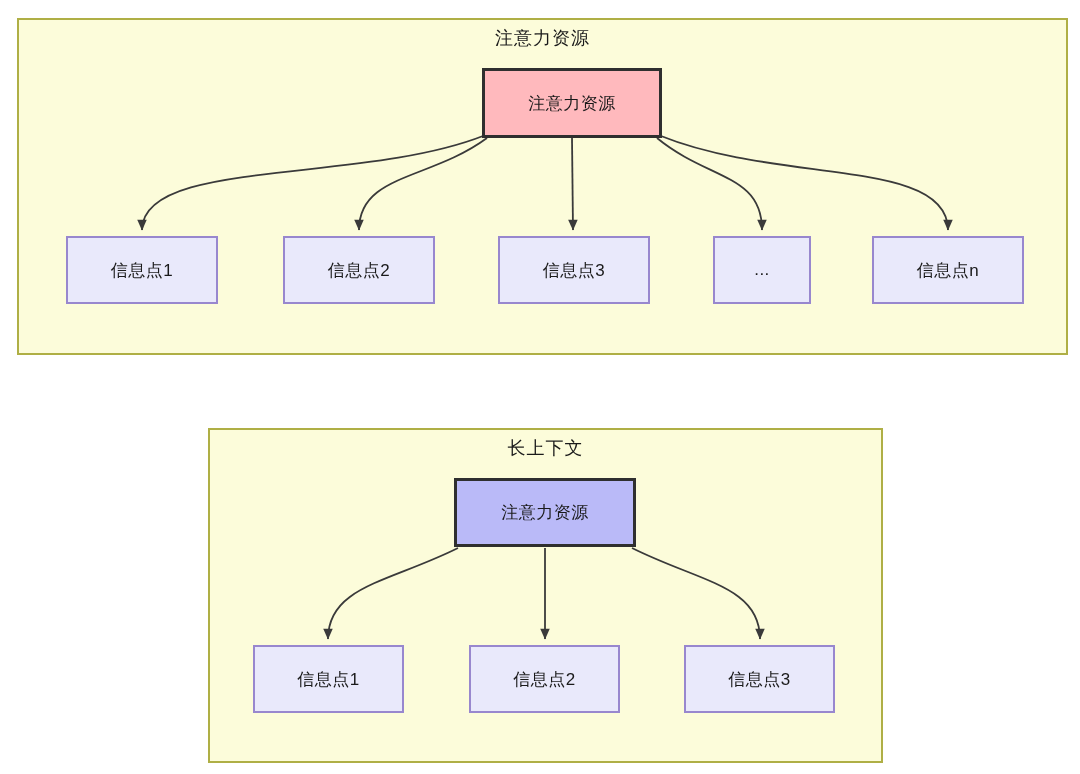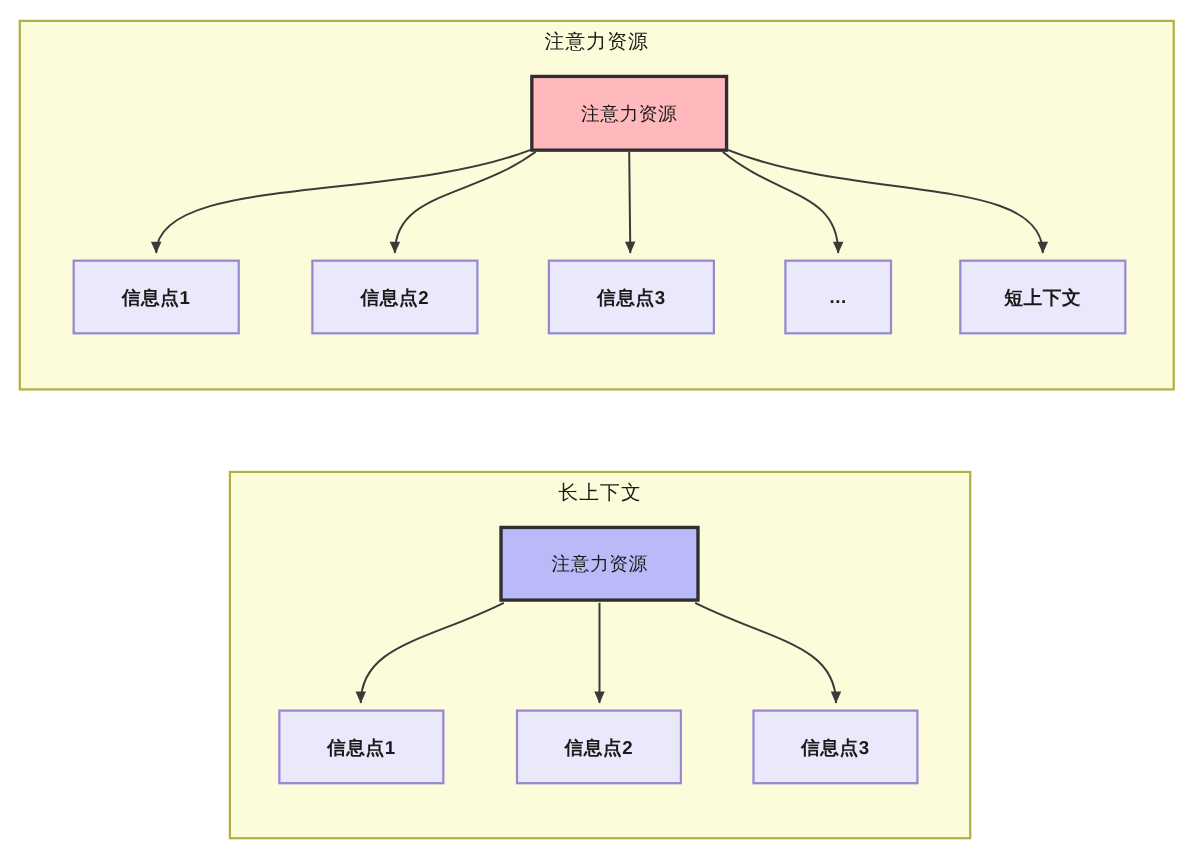--- a/index.html
+++ b/index.html
@@ -47,21 +47,20 @@
   }
   .attention{
     border:3px solid var(--attention-border);
     align-items:center;
   }
   .attention-long{background:var(--attention-fill-long);}
   .attention-short{background:var(--attention-fill-short);}
   .info{
     background:var(--info-fill);
     border:2px solid var(--info-border);
-    font-weight:bold;
   }
   .arrows{
     position:absolute;
     left:0;top:0;
     width:1080px;height:774px;
     pointer-events:none;
   }
   .arrows path.link{
     fill:none;
     stroke:var(--arrow);
@@ -109,21 +108,21 @@
   <div class="node info" style="left:283px;top:236px;width:152px;height:68px;">
     <span>信息点2</span>
   </div>
   <div class="node info" style="left:498px;top:236px;width:152px;height:68px;">
     <span>信息点3</span>
   </div>
   <div class="node info" style="left:713px;top:236px;width:98px;height:68px;">
     <span>...</span>
   </div>
   <div class="node info" style="left:872px;top:236px;width:152px;height:68px;">
-    <span>短上下文</span>
+    <span>信息点n</span>
   </div>
 
   <div class="node attention attention-short" style="left:454px;top:478px;width:182px;height:69px;">
     <span>注意力资源</span>
   </div>
 
   <div class="node info" style="left:253px;top:645px;width:151px;height:68px;">
     <span>信息点1</span>
   </div>
   <div class="node info" style="left:469px;top:645px;width:151px;height:68px;">

